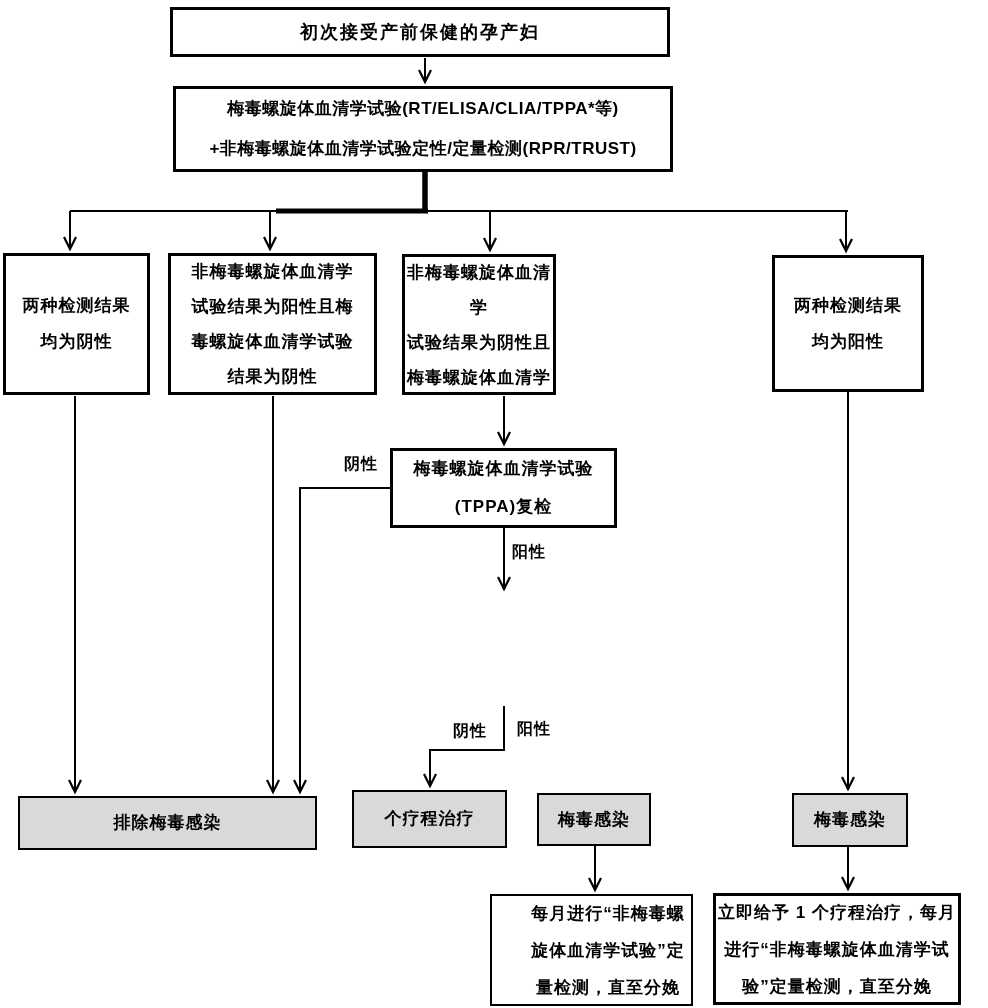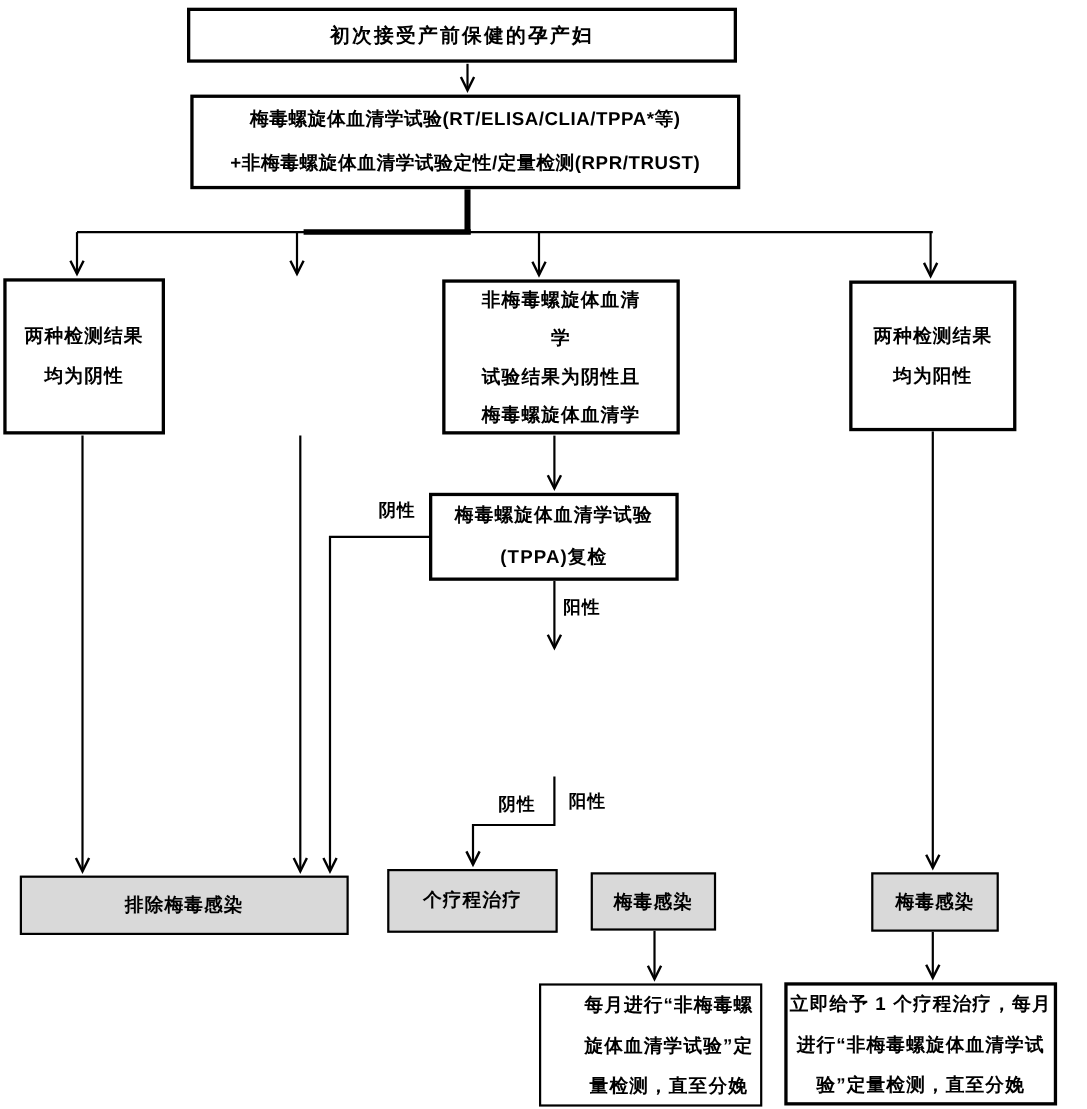--- a/index.html
+++ b/index.html
@@ -24,21 +24,21 @@
   .outcome{background:var(--outcome-fill);border-width:2.5px;}
   .edge-label{
     position:absolute;z-index:3;font-weight:bold;font-size:16px;
     letter-spacing:1px;white-space:nowrap;
   }
   
   .n-start       {left:170px;top:7px;  width:500px;height:50px;font-size:18px;letter-spacing:2px;text-align:right;}
   .n-screening   {left:173px;top:86px; width:500px;height:86px;font-size:17px;letter-spacing:.5px;line-height:40px;}
   .n-both-neg    {left:3px;  top:253px;width:147px;height:142px;}
   .n-ntpos-tneg  {left:168px;top:253px;width:209px;height:142px;line-height:35px;}
-  .n-ntneg-tpos  {left:402px;top:254px;width:216px;height:141px;line-height:35px;}
+  .n-ntneg-tpos  {left:402px;top:254px;width:154px;height:141px;line-height:35px;}
   .n-both-pos    {left:772px;top:255px;width:152px;height:137px;}
   .n-tppa        {left:390px;top:448px;width:227px;height:80px;line-height:38px;}
   .n-treat1      {left:359px;top:593px;width:291px;height:113px;line-height:37px;}
   .n-exclude     {left:18px; top:796px;width:299px;height:54px;}
   .n-past        {left:352px;top:790px;width:155px;height:58px;}
   .n-infect-mid  {left:537px;top:793px;width:114px;height:53px;}
   .n-infect-right{left:792px;top:793px;width:116px;height:54px;}
   .n-monthly     {left:490px;top:894px;width:203px;height:112px;line-height:37px;border-width:2.5px;padding-left:33px;}
   .n-treat2      {left:713px;top:893px;width:248px;height:112px;line-height:37px;}
   .l-tppa-neg  {left:344px;top:454px;}
@@ -79,20 +79,24 @@
   </svg>
 
   <div class="node n-start">初次接受产前保健的孕产妇</div>
 
   <div class="node n-screening">梅毒螺旋体血清学试验(RT/ELISA/CLIA/TPPA*等)
 +非梅毒螺旋体血清学试验定性/定量检测(RPR/TRUST)</div>
 
   <div class="node n-both-neg">两种检测结果
 均为阴性</div>
 
+  <div class="node n-ntpos-tneg">非梅毒螺旋体血清学
+试验结果为阳性且梅
+毒螺旋体血清学试验
+结果为阴性</div>
 
   <div class="node n-ntneg-tpos">非梅毒螺旋体血清
 学
 试验结果为阴性且
 梅毒螺旋体血清学</div>
 
   <div class="node n-both-pos">两种检测结果
 均为阳性</div>
 
   <div class="node n-tppa">梅毒螺旋体血清学试验

